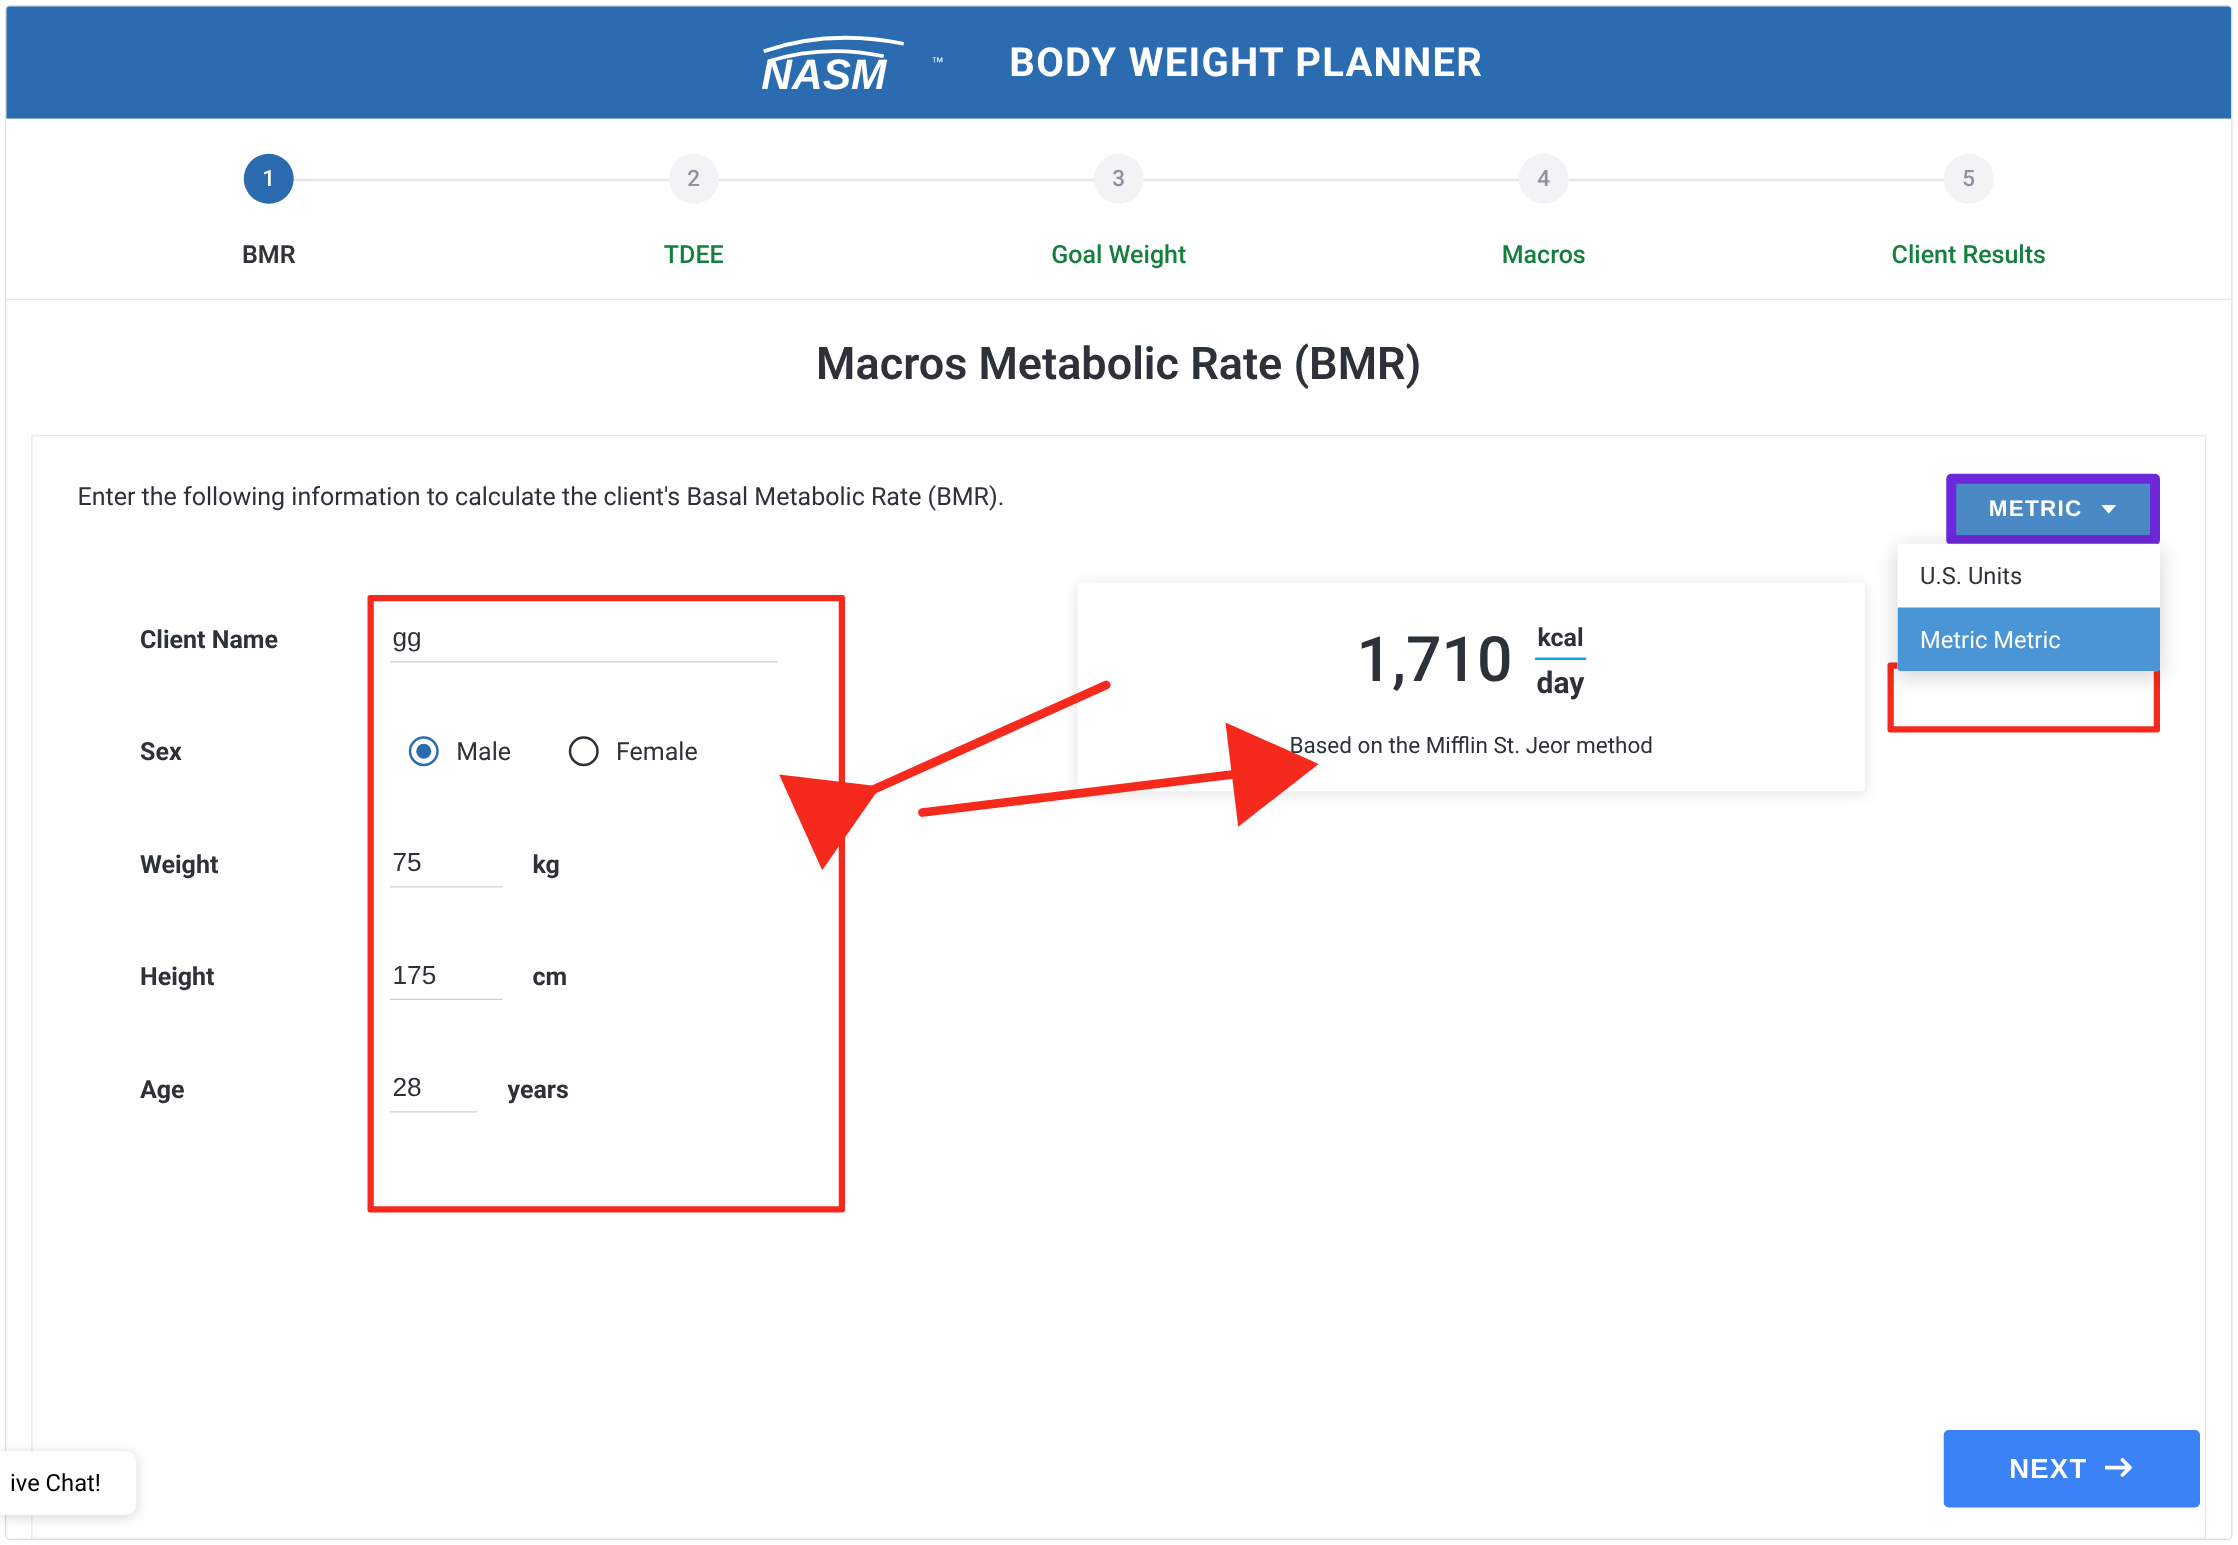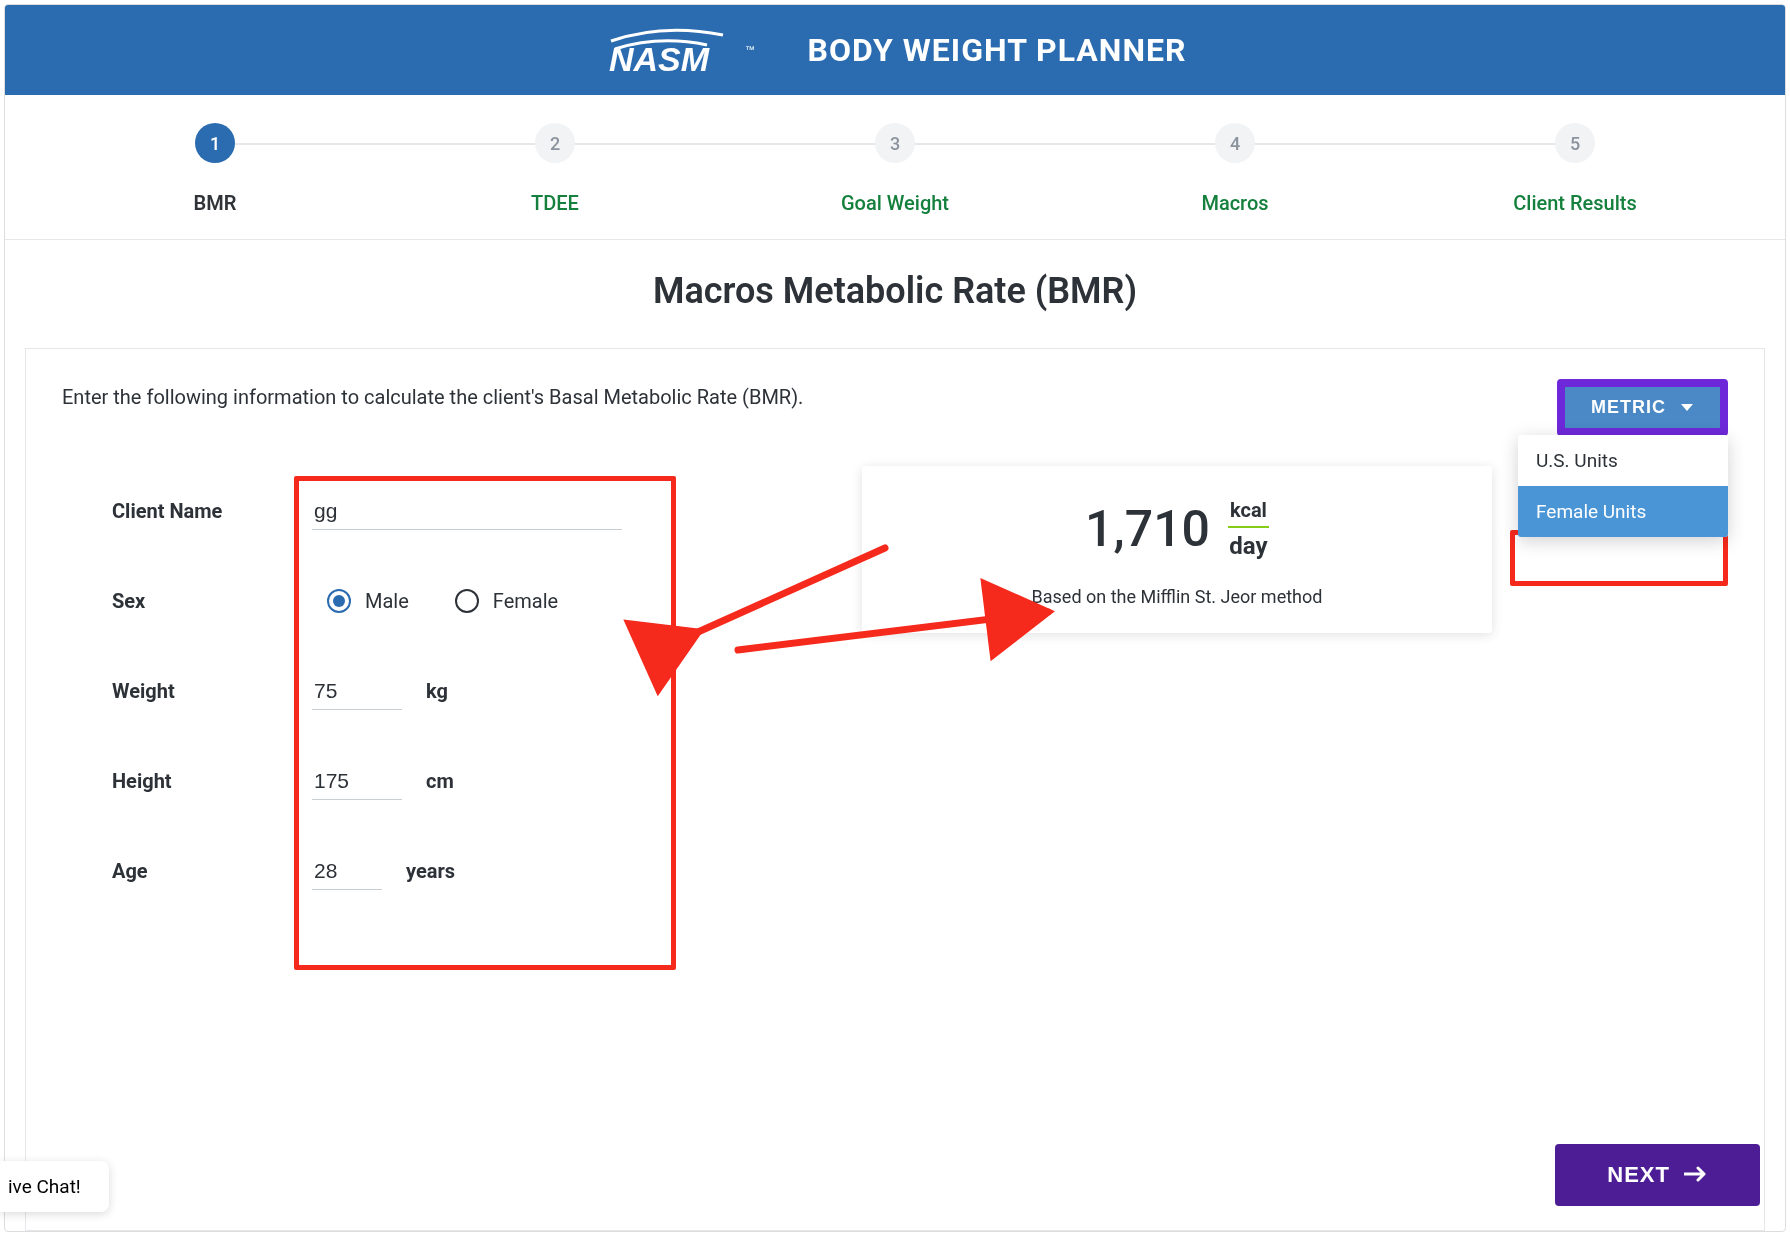--- a/index.html
+++ b/index.html
@@ -236,28 +236,28 @@
     font-weight: 500;
     color: #2d3238;
   }
   .result-frac {
     display: flex;
     flex-direction: column;
     align-items: center;
     font-weight: 700;
     color: #2d3238;
   }
-  .frac-top { font-size: 20px; border-bottom: 2px solid #84cc16; padding: 0 2px 4px; }
+  .frac-top { font-size: 20px; border-bottom: 2px solid #0ea5e9; padding: 0 2px 4px; }
   .frac-bot { font-size: 24px; padding-top: 4px; }
   .result-sub { margin-top: 26px; font-size: 18px; color: #2d3238; }
   .next-btn {
     position: absolute;
     right: 30px;
     bottom: 30px;
-    background: #4c1d95;
+    background: #3b82f6;
     color: #fff;
     border: none;
     border-radius: 4px;
     padding: 18px 52px;
     font-size: 22px;
     font-weight: 700;
     letter-spacing: 1px;
     display: flex;
     align-items: center;
     gap: 14px;
@@ -339,21 +339,21 @@
           <button class="units-btn">
             <span>METRIC</span>
             <span>
               <svg width="14" height="10" viewBox="0 0 14 10">
                   <path d="M1 1 L7 8 L13 1 Z" fill="#fff"></path>
                 </svg>
             </span>
           </button>
           <div class="units-menu">
             <div class="units-item">U.S. Units</div>
-            <div class="units-item selected">Female Units</div>
+            <div class="units-item selected">Metric Metric</div>
           </div>
         </div>
       </div>
 
       <div class="form-area">
 
         <div class="form-left">
 
           <div class="form-row">
             <div class="form-label">Client Name</div>

